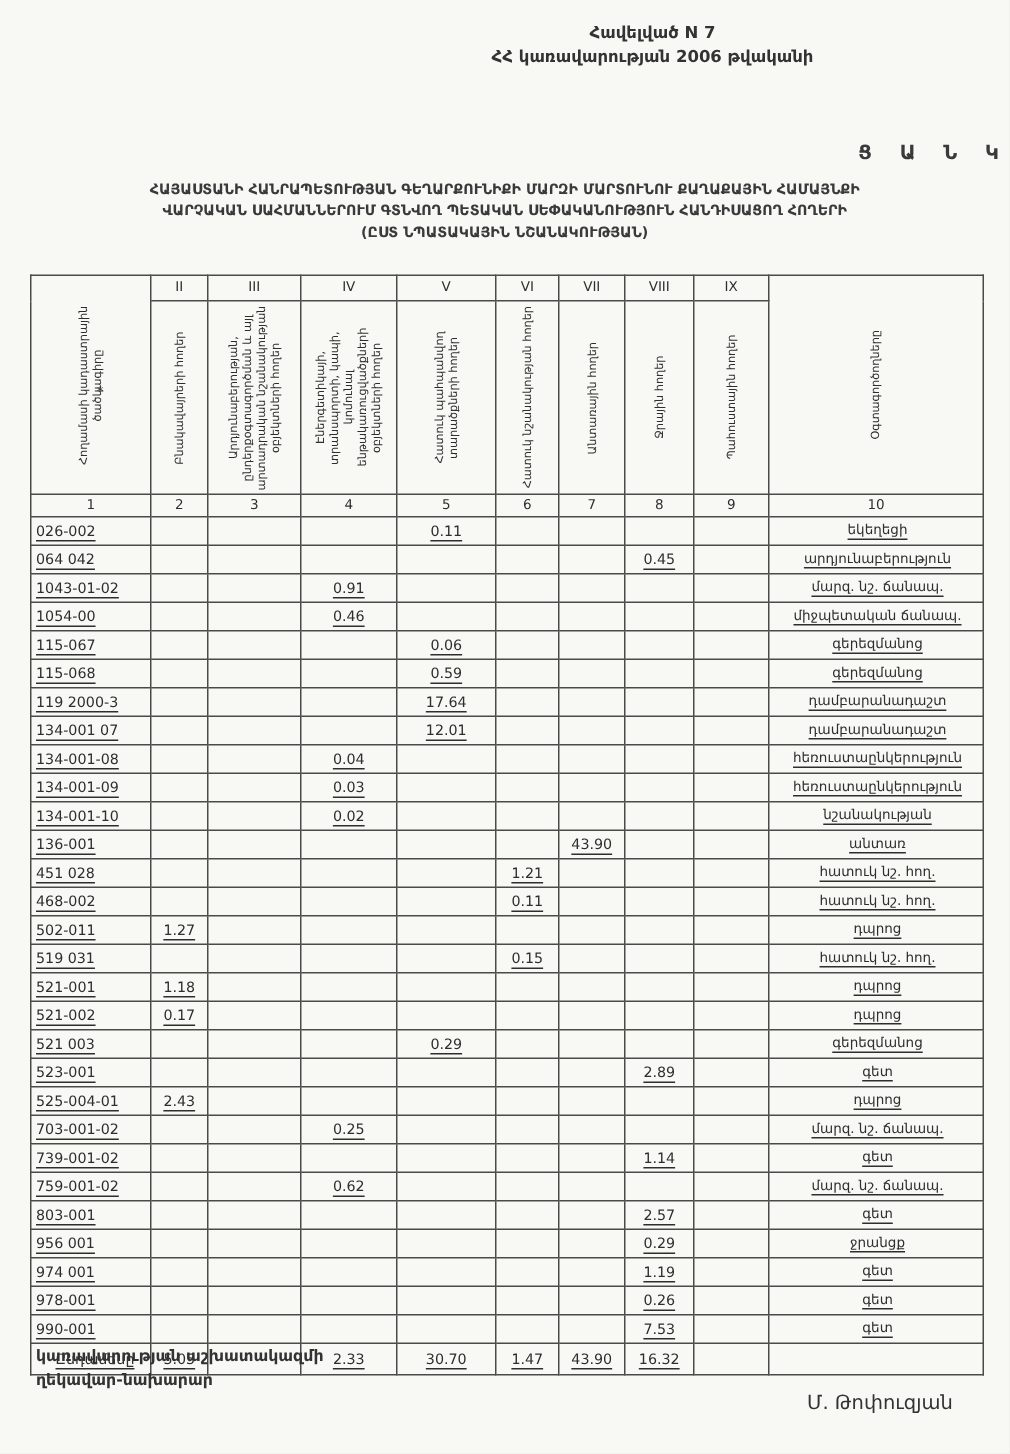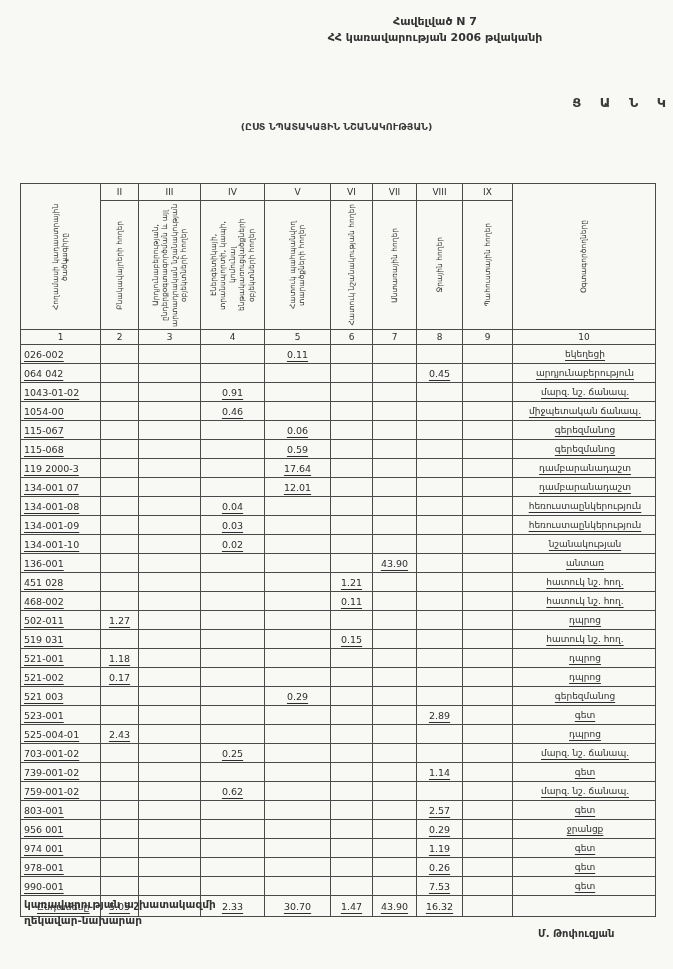--- a/index.html
+++ b/index.html
@@ -32,36 +32,38 @@
   tbody td{height:18px;font-size:9.5px;white-space:nowrap;}
   tbody td.code{text-align:left;padding-left:3px;}
   tbody td.user{text-align:center;padding-left:4px;font-size:9px;}
   tbody td.val{text-align:center;}
   tbody td.filled{text-decoration:underline;text-underline-offset:3px;}
   tr.totals td{height:20px;}
   tr.totals td.code{padding-left:16px;}
   
   .footer-left{position:absolute;left:24px;top:897px;font-size:10.5px;
     font-weight:600;line-height:1.5;color:#333;}
-  .signature{position:absolute;left:538px;top:928px;font-size:10px;
-    font-weight:700;color:#333;}
+  .signature{position:absolute;left:538px;top:928px;font-size:13px;
+    font-weight:400;color:#333;}
 </style>
 </head>
 <body>
 
 <div class="page">
 
   <div class="appendix">
     <div>Հավելված N 7</div>
     <div>ՀՀ կառավարության 2006 թվականի</div>
   </div>
 
   <div class="doc-title">Ց Ա Ն Կ</div>
 
   <div class="doc-subtitle">
+    <div>ՀԱՅԱՍՏԱՆԻ ՀԱՆՐԱՊԵՏՈՒԹՅԱՆ ԳԵՂԱՐՔՈՒՆԻՔԻ ՄԱՐԶԻ ՄԱՐՏՈՒՆՈՒ ՔԱՂԱՔԱՅԻՆ ՀԱՄԱՅՆՔԻ</div>
+    <div>ՎԱՐՉԱԿԱՆ ՍԱՀՄԱՆՆԵՐՈՒՄ ԳՏՆՎՈՂ ՊԵՏԱԿԱՆ ՍԵՓԱԿԱՆՈՒԹՅՈՒՆ ՀԱՆԴԻՍԱՑՈՂ ՀՈՂԵՐԻ</div>
     <div>(ԸՍՏ ՆՊԱՏԱԿԱՅԻՆ ՆՇԱՆԱԿՈՒԹՅԱՆ)</div>
   </div>
 
   <table class="land">
     <colgroup>
       <col style="width:80px">
         <col style="width:38px">
         <col style="width:62px">
       <col style="width:64px">
         <col style="width:66px">

